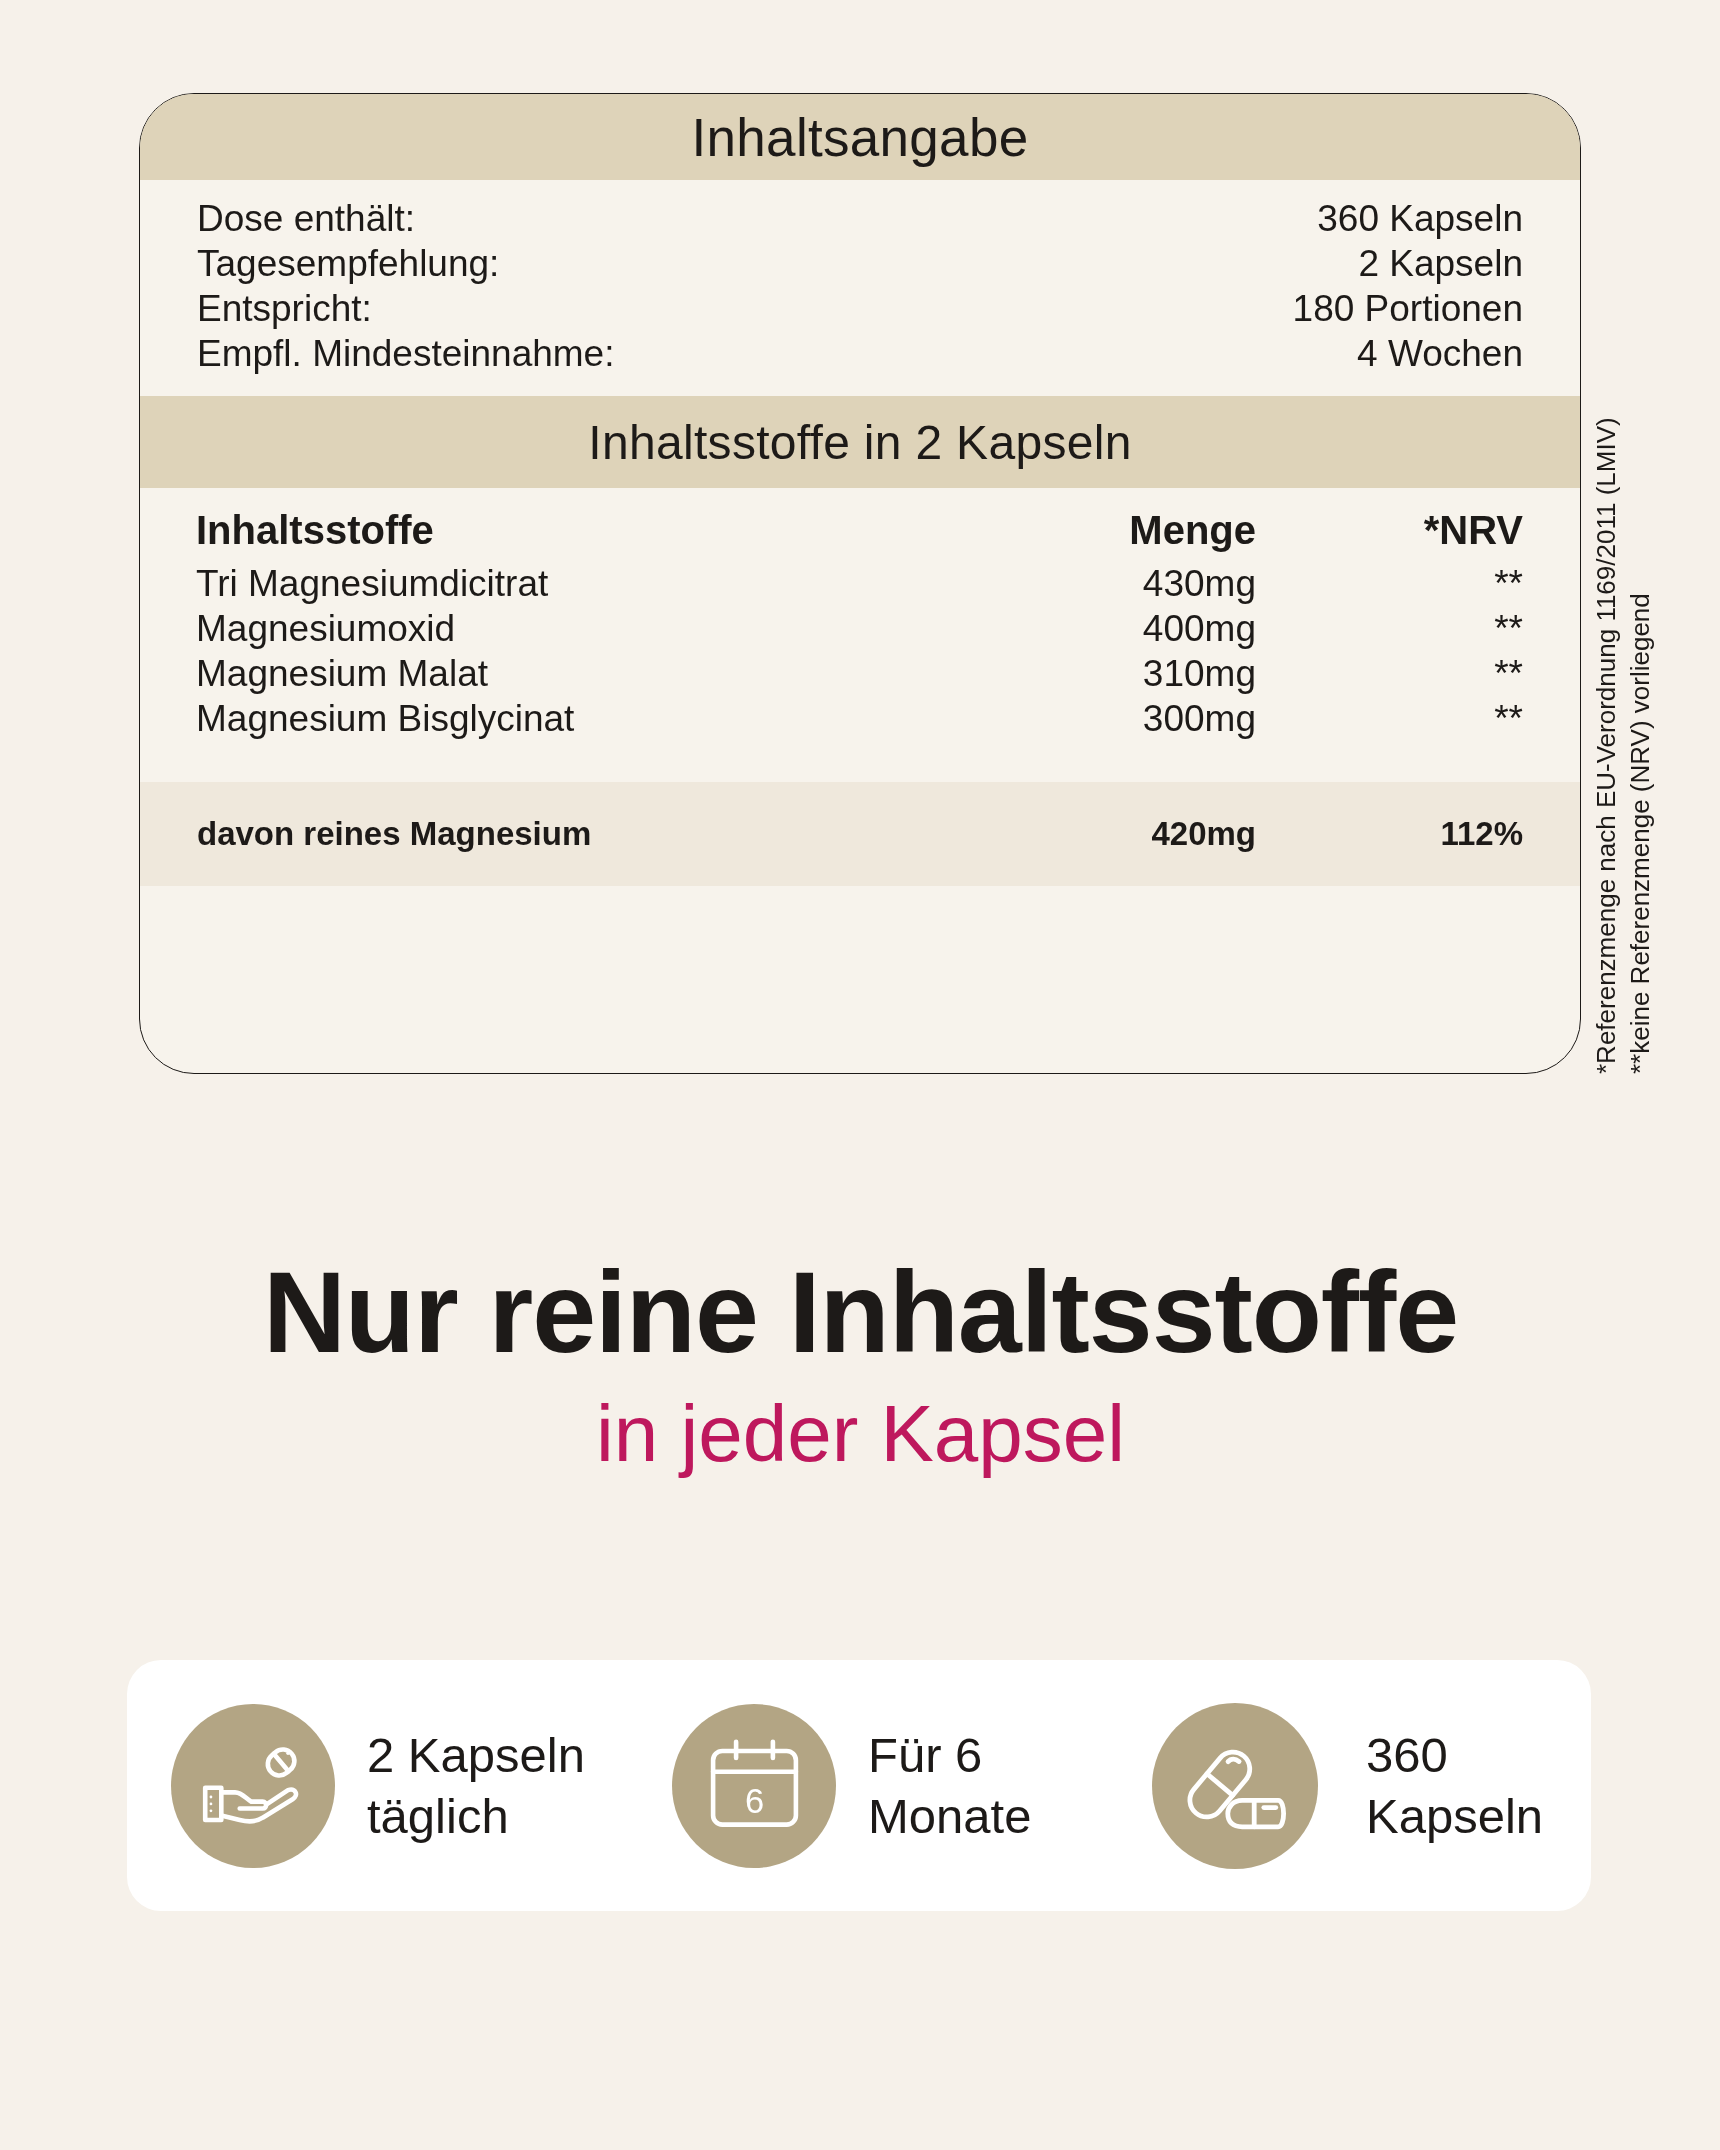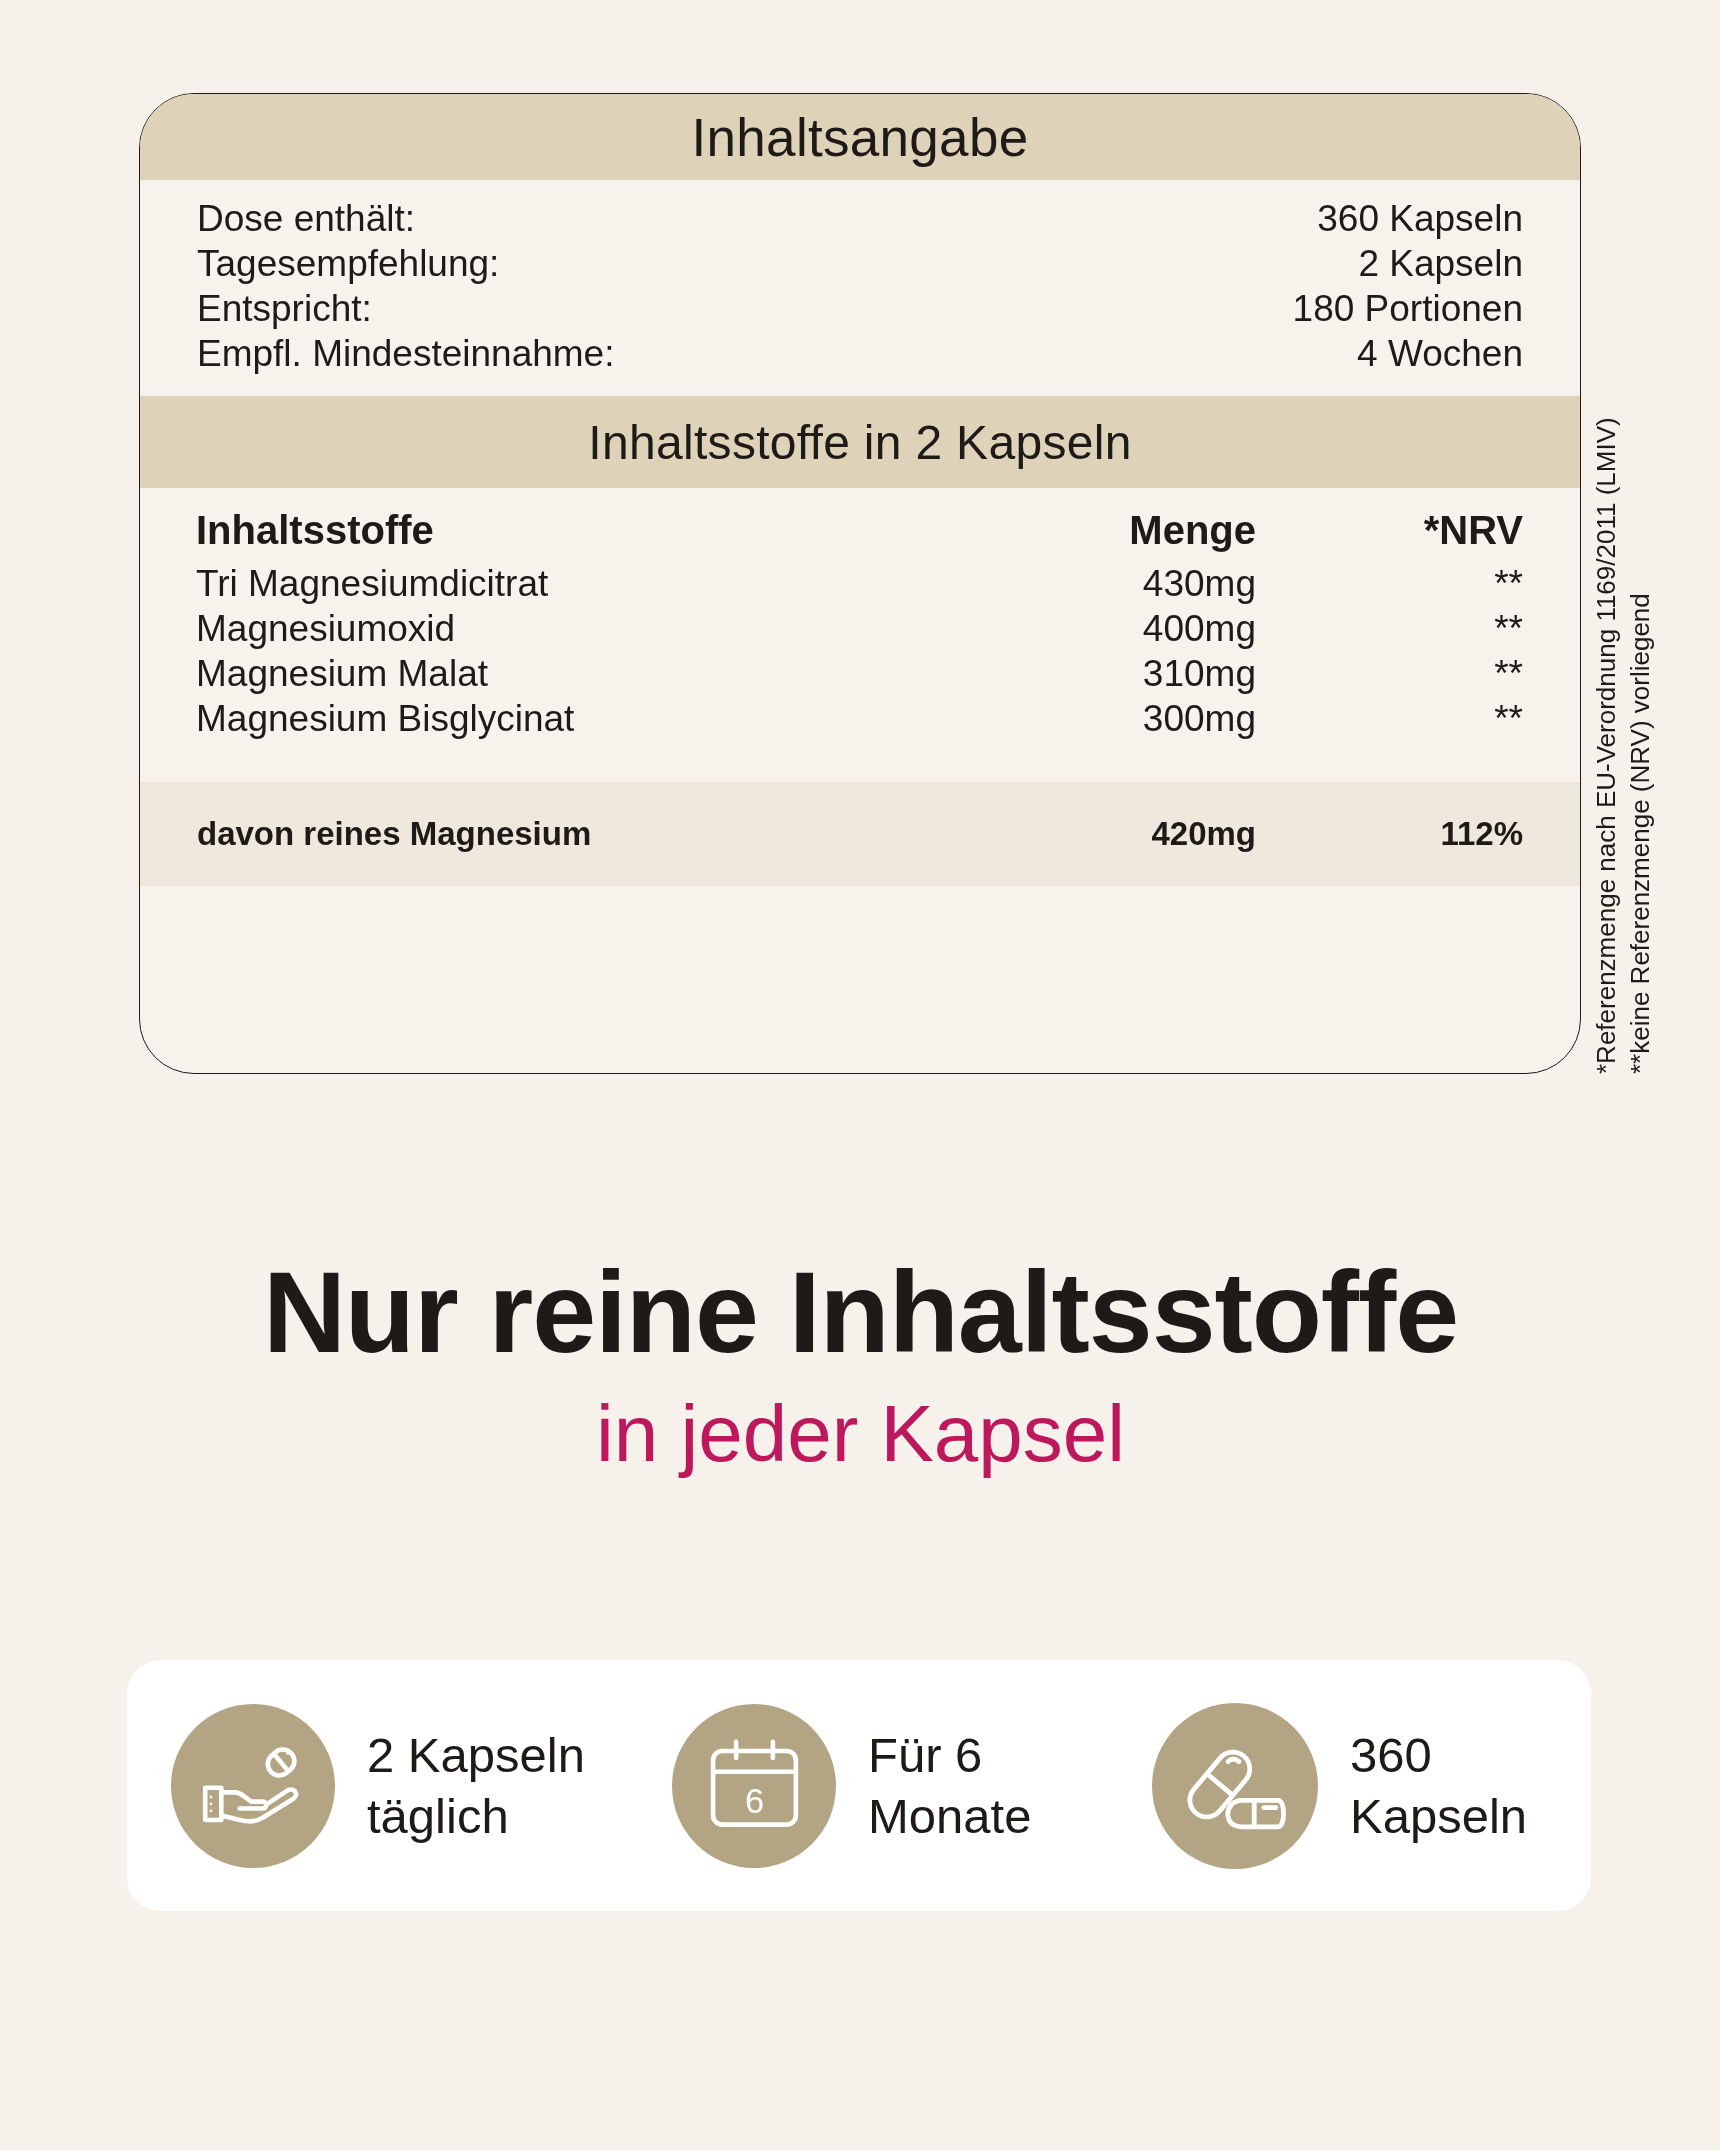--- a/index.html
+++ b/index.html
@@ -66,21 +66,21 @@
     width: 164px; height: 164px; border-radius: 50%; background: #b3a584;
     display: flex; align-items: center; justify-content: center; flex: none;
   }
   .feat .label {
     margin-left: 32px; font-size: 49px; line-height: 61px; font-weight: 500;
     color: #1d1a18;
   }
   .feat .label div { white-space: nowrap; }
   .f1 { left: 44px; }
   .f2 { left: 545px; }
-  .f3 { left: 1025px; }
+  .f3 { left: 1025px; gap: 16px; }
   .f3 .circle { width: 166px; height: 166px; }
 </style>
 </head>
 <body>
 
 <div class="card">
   <div class="band h1">
     <span>Inhaltsangabe</span>
   </div>
 

